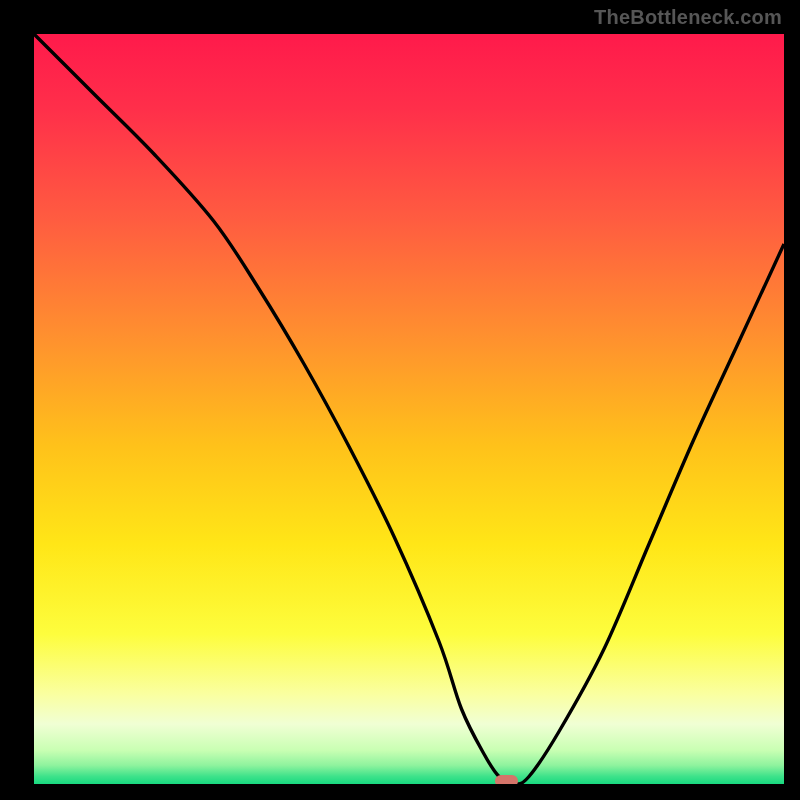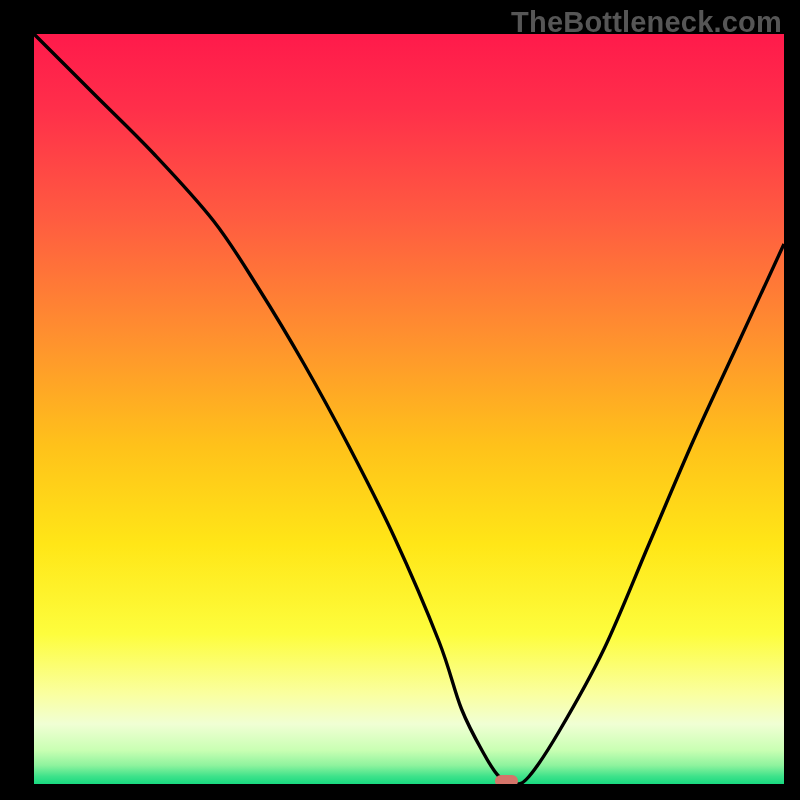--- a/index.html
+++ b/index.html
@@ -41,21 +41,21 @@
   .marker {
     position: absolute;
     border-radius: 8px;
     background: #d5756a;
   }
   .watermark {
     position: absolute;
     top: 6px;
     right: 18px;
     font-family: Arial, Helvetica, sans-serif;
-    font-size: 29px;
+    font-size: 20px;
     font-weight: 600;
     color: #565656;
     letter-spacing: 0.2px;
   }
 </style>
 </head>
 <body>
 
 <div class="frame">
 

